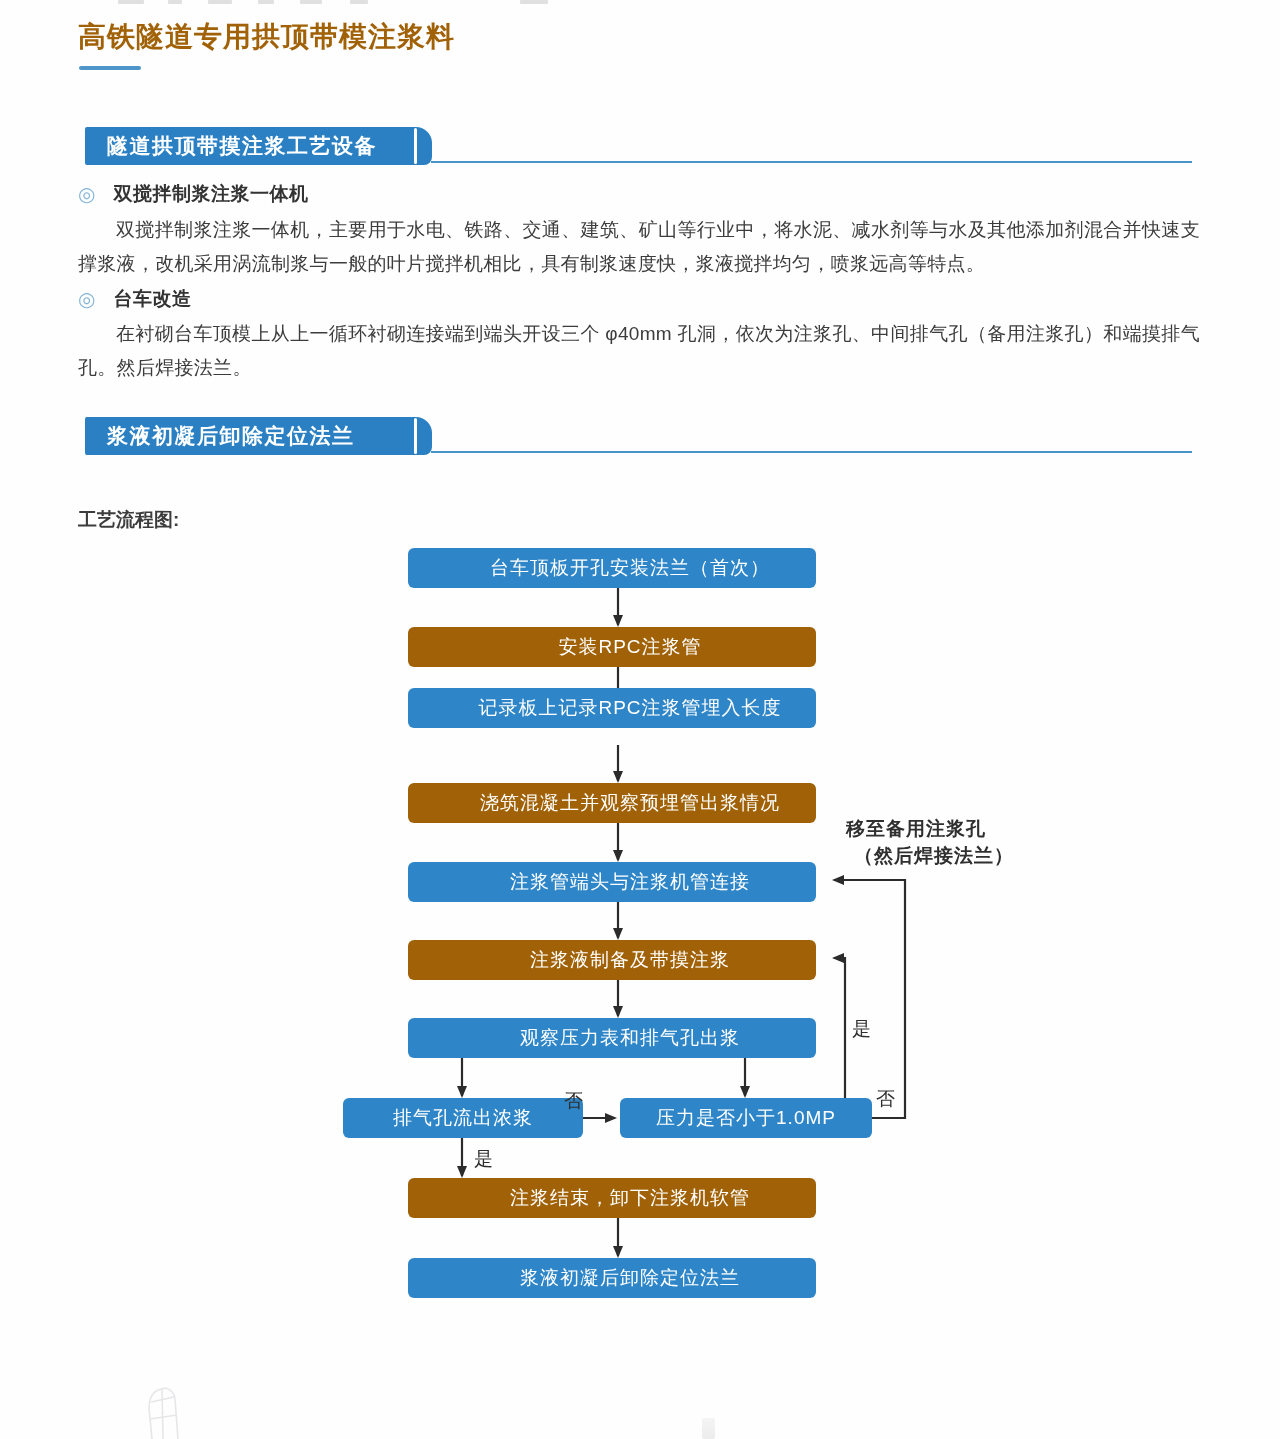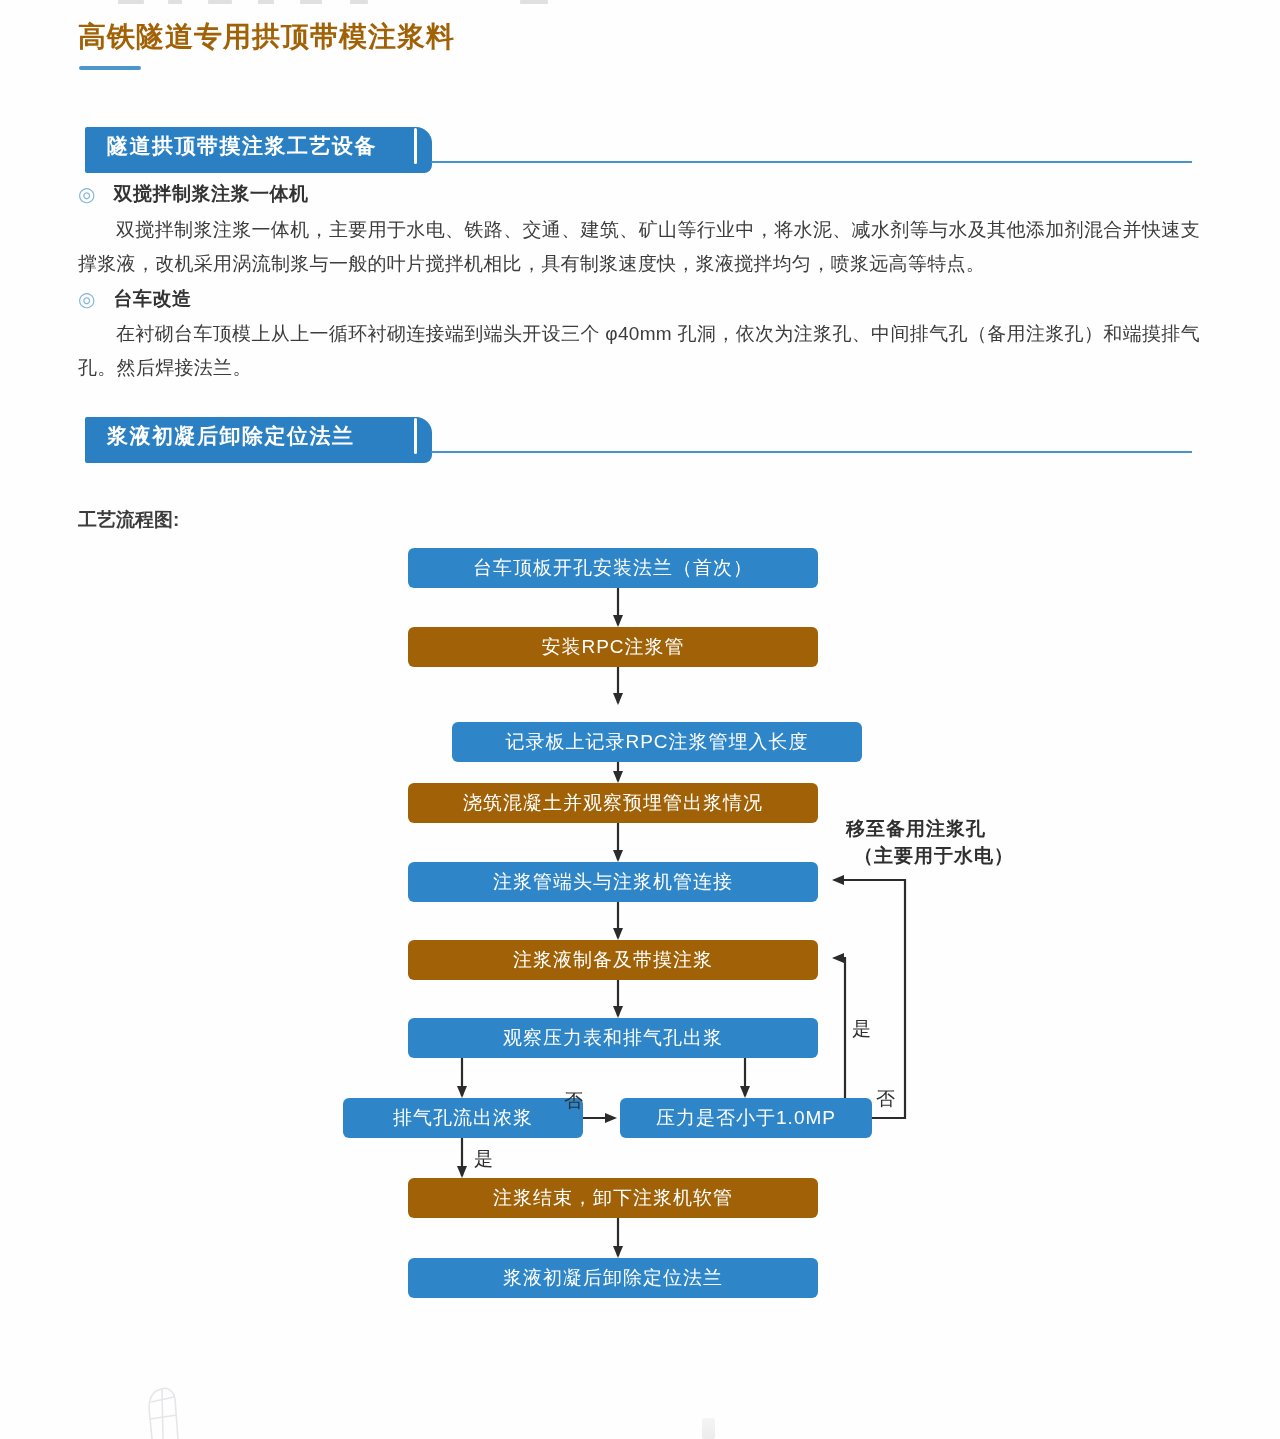--- a/index.html
+++ b/index.html
@@ -10,39 +10,39 @@
   .abs{position:absolute;}
 
   
   .edge-dash{position:absolute;top:0;height:4px;background:#a9a9a9;opacity:.35;border-radius:1px;}
 
   
   .page-title{left:78px;top:18px;font-size:28px;font-weight:bold;color:#a16207;letter-spacing:1px;}
   .title-underline{left:79px;top:66px;width:62px;height:4px;background:#4E96CA;border-radius:2px;}
 
   
-  .banner{height:46px;width:347px;background:#2B80C3;border-radius:2px 16px 8px 2px;}
+  .banner{height:38px;width:347px;background:#2B80C3;border-radius:2px 16px 8px 2px;}
   .banner .banner-cut{position:absolute;right:15px;top:1px;width:3px;height:36px;background:#fefefe;border-radius:3px;}
   .banner .banner-text{display:block;padding-left:22px;line-height:38px;font-size:21px;font-weight:bold;color:#ffffff;letter-spacing:1.5px;}
   .banner-line{height:2px;background:#4694CB;}
 
   
   .bullet-row{display:flex;align-items:center;gap:10px;}
   .bullet-glyph{font-size:20px;color:#85B5D9;line-height:1;}
   .bullet-heading{font-size:19px;font-weight:bold;color:#333333;letter-spacing:.5px;margin-left:8px;}
   .para{width:1122px;font-size:19px;line-height:34px;text-align:justify;text-indent:2em;color:#3c3c3c;letter-spacing:.3px;}
   .flow-caption{font-size:19px;font-weight:bold;color:#3c3c3c;margin-top:40px;}
 
   
   .node{position:absolute;height:40px;border-radius:6px;text-align:center;line-height:40px;
         font-size:19px;color:#ffffff;letter-spacing:1px;white-space:nowrap;}
   .node.blue{background:#2E86C8;}
   .node.gray{background:#a16207;}
-  .n-main{left:408px;width:410px;}
-  .n1{top:548px;} .n2{top:627px;} .n3{top:722px;margin-left:44px;} .n4{top:783px;} .n5{top:862px;}
+  .n-main{left:408px;width:372px;padding-left:36px;}
+  .n1{top:548px;} .n2{top:627px;} .n3{top:688px;} .n4{top:783px;} .n5{top:862px;}
   .n6{top:940px;} .n7{top:1018px;}
   .n8{left:343px;width:240px;top:1098px;}
   .n9{left:620px;width:252px;top:1098px;}
   .n10{top:1178px;} .n11{top:1258px;}
 
   
   .edge-label{position:absolute;font-size:19px;color:#2f2f2f;}
   .annot{position:absolute;font-size:19px;font-weight:600;color:#2f2f2f;letter-spacing:1px;}
 
   svg.flow-arrows{position:absolute;left:0;top:530px;width:1280px;height:800px;pointer-events:none;}
@@ -129,21 +129,21 @@
   <div class="node blue n8">排气孔流出浓浆</div>
   <div class="node blue n9">压力是否小于1.0MP</div>
   <div class="node gray n-main n10">注浆结束，卸下注浆机软管</div>
   <div class="node blue n-main n11">浆液初凝后卸除定位法兰</div>
 
   <div class="edge-label" style="left:564px;top:1088px;">否</div>
   <div class="edge-label" style="left:474px;top:1146px;">是</div>
   <div class="edge-label" style="left:876px;top:1086px;">否</div>
   <div class="edge-label" style="left:852px;top:1016px;">是</div>
   <div class="annot" style="left:846px;top:816px;">移至备用注浆孔</div>
-  <div class="annot" style="left:854px;top:843px;">（主要用于水电）</div>
+  <div class="annot" style="left:854px;top:843px;">（然后焊接法兰）</div>
 
   <svg class="wm-tower" width="58" height="53" viewBox="0 0 58 53">
     <g stroke="#e4e4e7" stroke-width="1.6" fill="none">
       <path d="M14 53 L11 22 Q11 8 20 4 L27 2 Q36 4 37 13 L40 53"></path>
       <path d="M13 16 L36 11"></path>
       <path d="M12 33 L39 29"></path>
       <path d="M24 3 L25 53"></path>
     </g>
   </svg>
   <div class="wm-smudge"></div>

